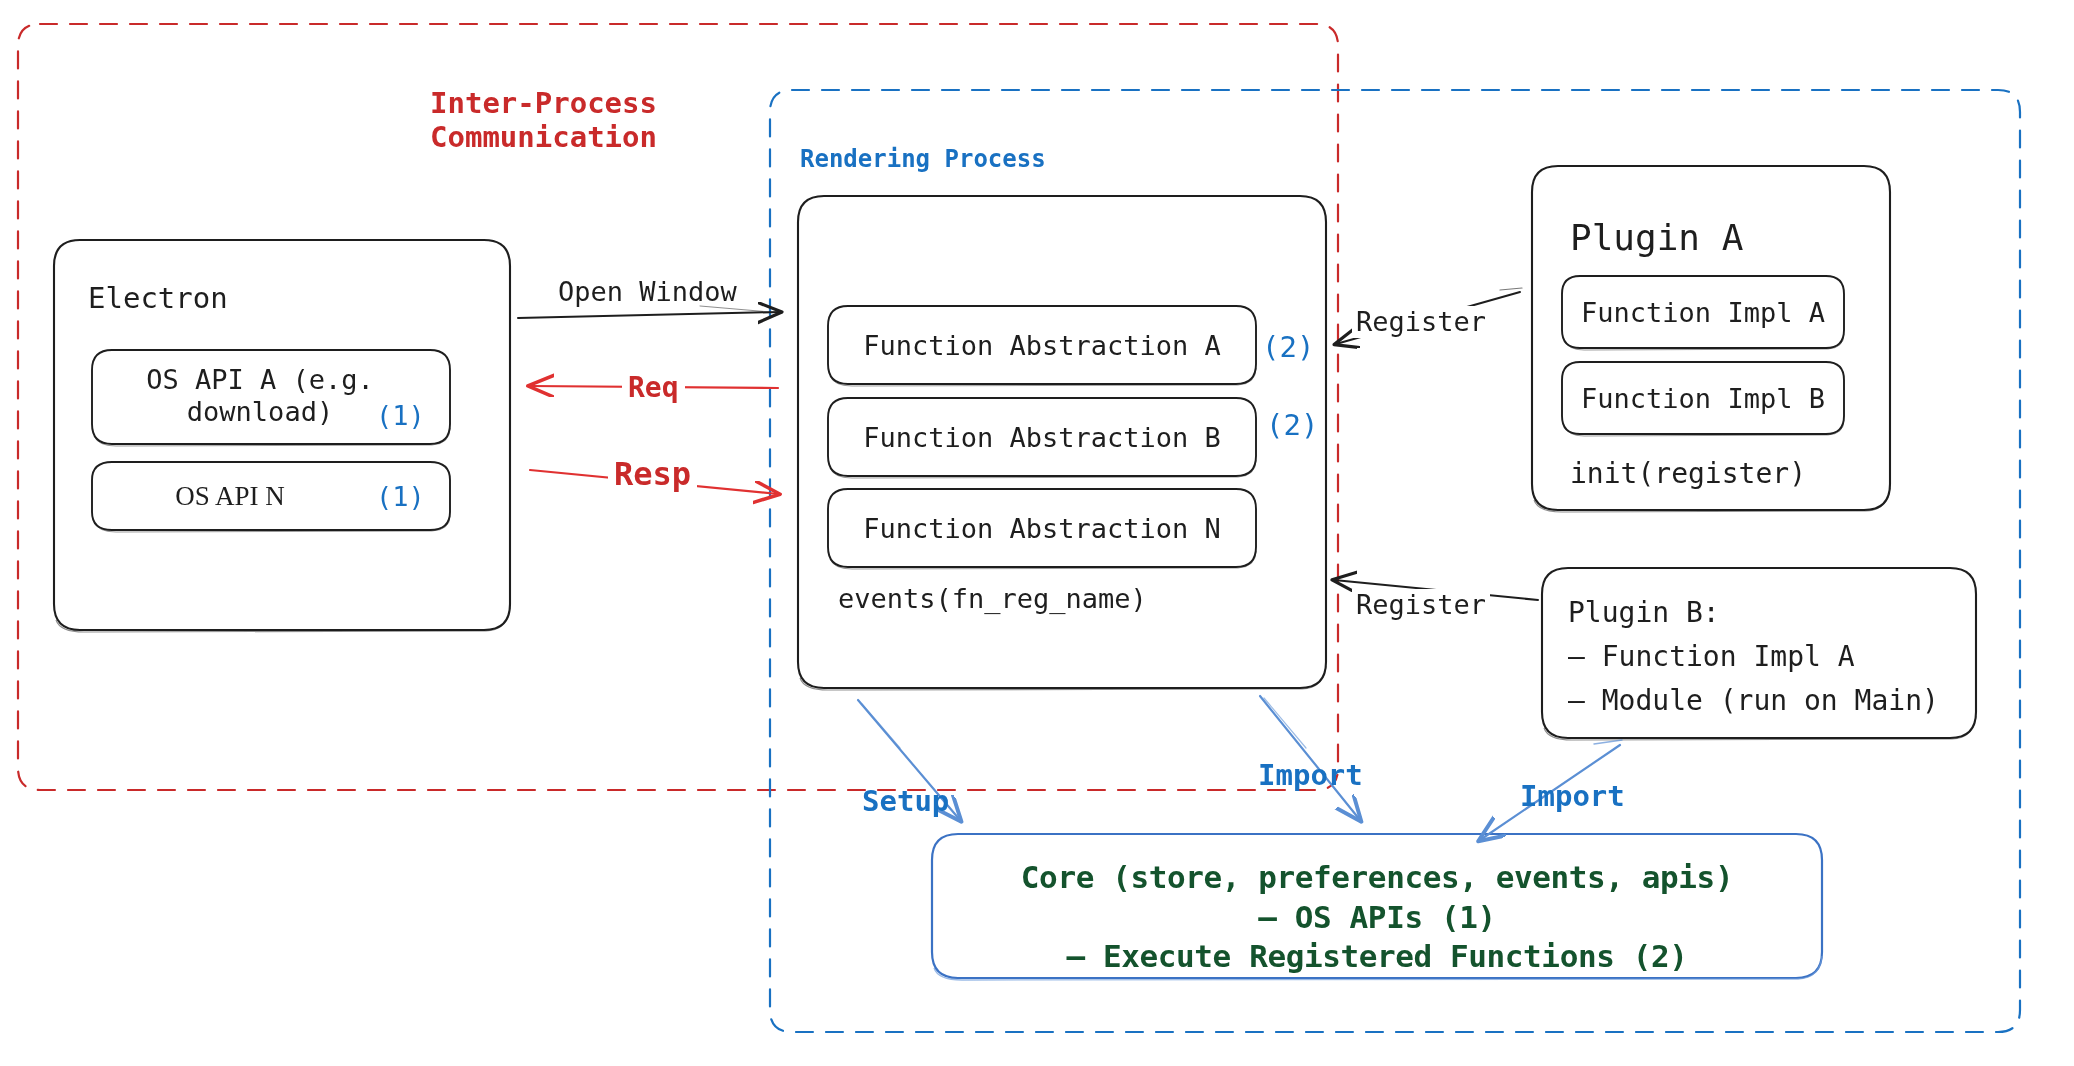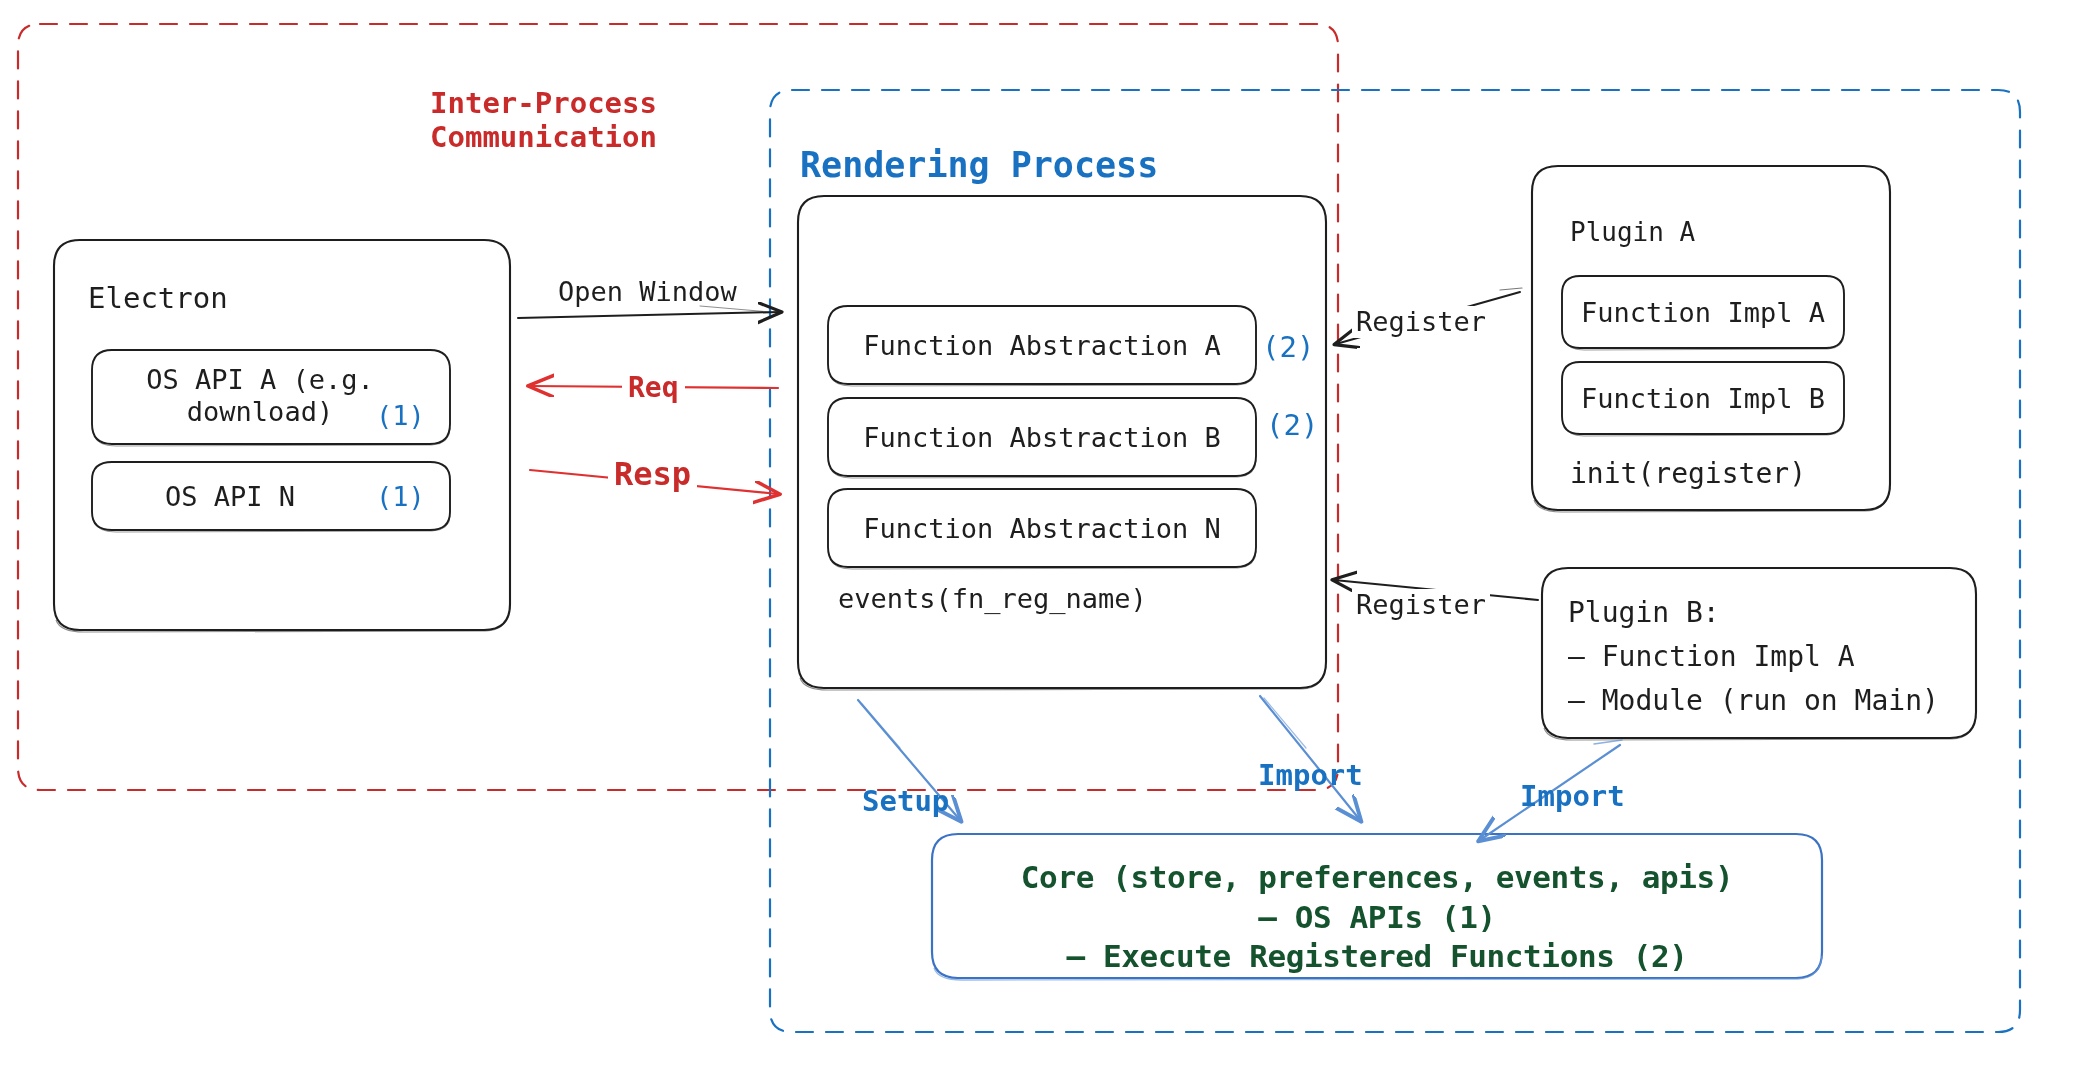--- a/index.html
+++ b/index.html
@@ -158,29 +158,29 @@
 
     <g>
       <path d="M 1620 745 L 1480 840" fill="none" stroke="#5b8fd4" stroke-width="2.2" stroke-linecap="round" marker-end="url(#arrowBlue)"></path>
       <path d="M 1594 744 L 1622 740" fill="none" stroke="#5b8fd4" stroke-width="1.4" opacity="0.7" stroke-linecap="round"></path>
     </g>
   </svg>
 
   <div class="txt red bold" style="left:430px; top:86px; font-size:29px;"><span>Inter-Process</span>
 <span>Communication</span></div>
 
-  <div class="txt blue bold" style="left:800px; top:145px; font-size:35px;">Rendering Process</div>
+  <div class="txt blue bold" style="left:800px; top:145px; font-size:24px;">Rendering Process</div>
 
   <div class="txt" style="left:88px; top:281px; font-size:29px;">Electron</div>
 
   <div class="txt ctr" style="left:100px; top:364px; width:320px; font-size:27px;"><span>OS API A (e.g.</span>
 <span>download)</span></div>
   <div class="txt blue" style="left:376px; top:400px; font-size:27px;">(1)</div>
 
-  <div class="txt ctr" style="left:100px; top:481px; width:260px; font-size:27px;">OS API N</div>
+  <div class="txt ctr" style="left:100px; top:481px; width:260px; font-size:27px;font-family:Liberation Serif, serif;">OS API N</div>
   <div class="txt blue" style="left:376px; top:481px; font-size:27px;">(1)</div>
 
   <div class="txt" style="left:558px; top:276px; font-size:27px;">Open Window</div>
 
   <div class="txt red bold" style="left:622px; top:371px; font-size:28px; background:#ffffff; padding:0 6px;">Req</div>
 
   <div class="txt red bold" style="left:608px; top:456px; font-size:32px; background:#ffffff; padding:0 6px;">Resp</div>
 
 
   <div class="txt ctr" style="left:828px; top:330px; width:428px; font-size:27px;">Function Abstraction A</div>
@@ -190,21 +190,21 @@
   <div class="txt blue" style="left:1266px; top:408px; font-size:29px;">(2)</div>
 
   <div class="txt ctr" style="left:828px; top:513px; width:428px; font-size:27px;">Function Abstraction N</div>
 
   <div class="txt" style="left:838px; top:583px; font-size:27px;">events(fn_reg_name)</div>
 
   <div class="txt" style="left:1352px; top:306px; font-size:27px; background:#ffffff; padding:0 4px;">Register</div>
 
   <div class="txt" style="left:1352px; top:589px; font-size:27px; background:#ffffff; padding:0 4px;">Register</div>
 
-  <div class="txt" style="left:1570px; top:217px; font-size:26px;">Plugin A</div>
+  <div class="txt" style="left:1570px; top:217px; font-size:36px;">Plugin A</div>
   <div class="txt ctr" style="left:1562px; top:383px; width:282px; font-size:27px;">Function Impl B</div>
   <div class="txt ctr" style="left:1562px; top:297px; width:282px; font-size:27px;">Function Impl A</div>
   <div class="txt" style="left:1570px; top:457px; font-size:28px;">init(register)</div>
 
   <div class="txt" style="left:1568px; top:596px; font-size:28px;">Plugin B:</div>
   <div class="txt" style="left:1568px; top:684px; font-size:28px;">– Module (run on Main)</div>
   <div class="txt" style="left:1568px; top:640px; font-size:28px;">– Function Impl A</div>
 
   <div class="txt blue bold" style="left:862px; top:784px; font-size:29px;">Setup</div>
   <div class="txt blue bold" style="left:1258px; top:758px; font-size:29px;">Import</div>

